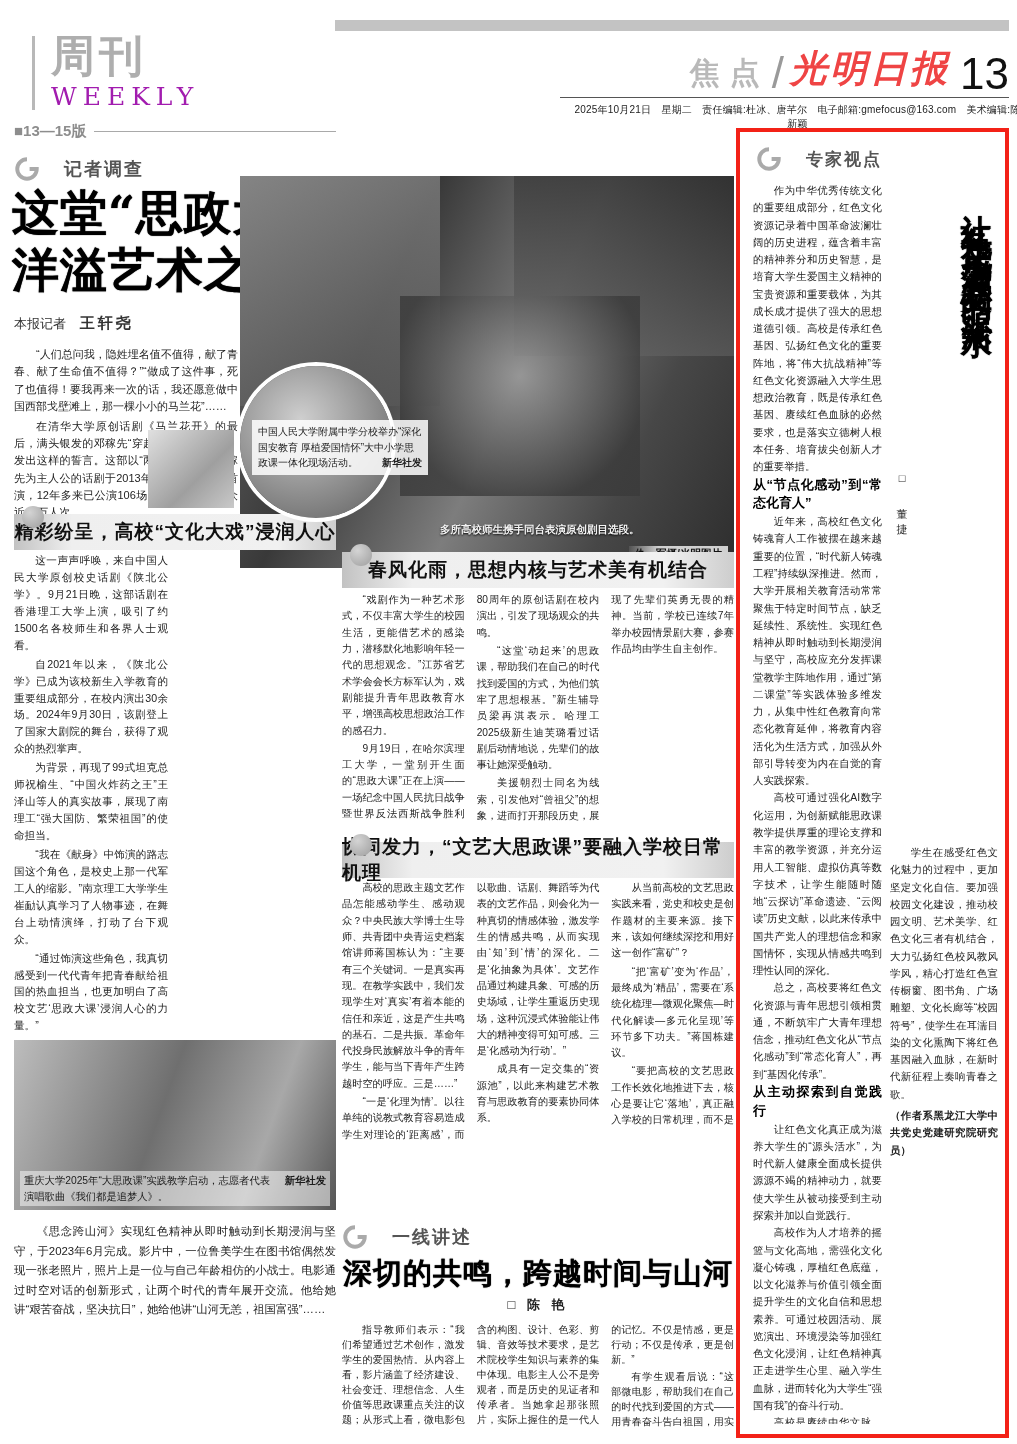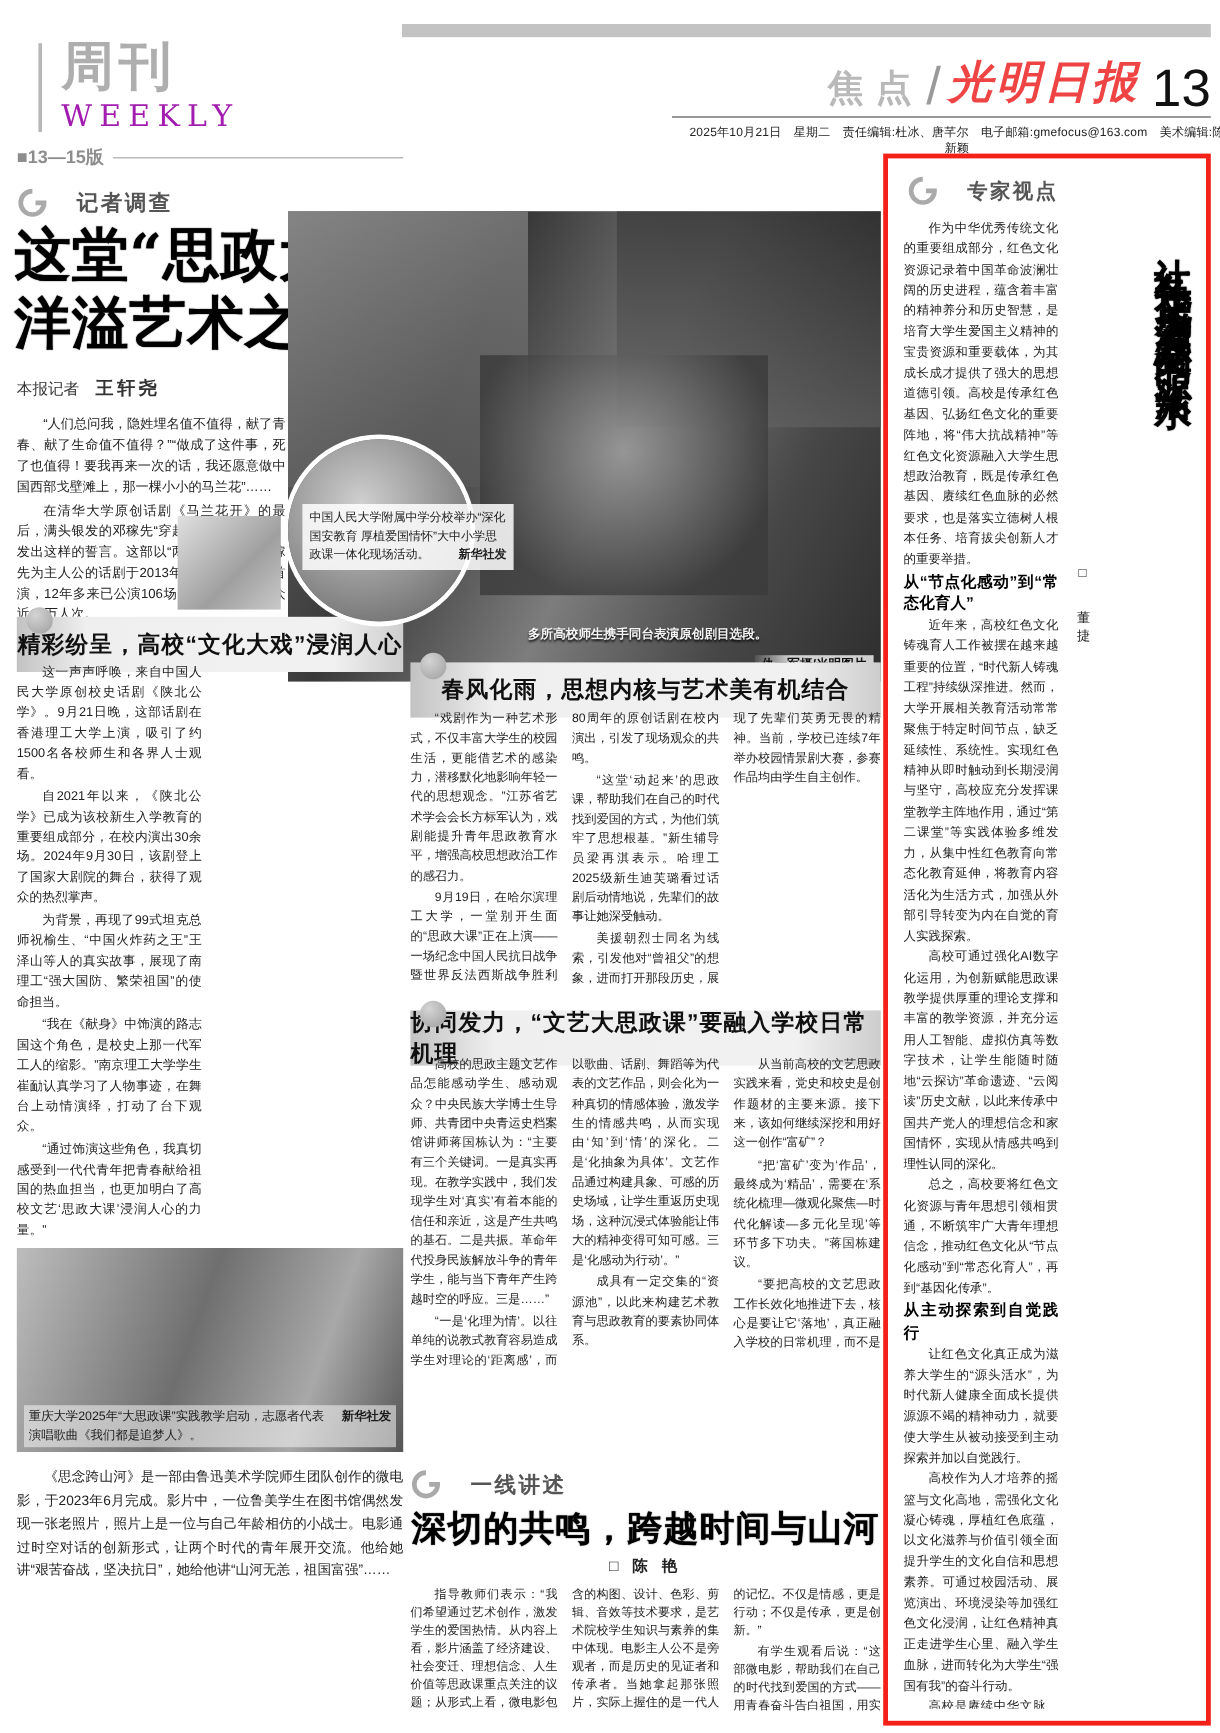--- a/index.html
+++ b/index.html
@@ -47,21 +47,21 @@
      text-shadow:0 1px 2px #000;line-height:1.5;}
   .montage-credit{position:absolute;right:6px;bottom:6px;font-size:10.5px;font-weight:700;color:#111;
      background:linear-gradient(90deg,rgba(230,230,230,.1),rgba(225,225,225,.9) 30%);padding:1px 6px;}
   .circle-photo{left:240px;top:366px;width:152px;height:152px;border-radius:50%;z-index:3;
      background:radial-gradient(circle at 40% 35%,#cfcfcf,#8f8f8f 55%,#5c5c5c);box-shadow:0 0 0 4px #fff;}
   .circle-caption{left:252px;top:420px;width:176px;z-index:4;background:rgba(255,255,255,.85);
      font-size:10px;line-height:1.55;color:#222;padding:4px 6px;}
   .circle-caption .credit{font-weight:900;float:right;}
   .thumb{left:148px;top:430px;width:86px;height:78px;background:linear-gradient(135deg,#e0e0e0,#9f9f9f 60%,#c9c9c9);}
   
-  .band{height:46px;display:flex;align-items:center;justify-content:center;font-size:19px;font-weight:900;color:#101010;
+  .band{height:36px;display:flex;align-items:center;justify-content:center;font-size:19px;font-weight:900;color:#101010;
      letter-spacing:1px;background:linear-gradient(90deg,#c2c2c2,#efefef 18%,#f1f1f1 82%,#cdcdcd);}
   .band::before{content:"";position:absolute;left:8px;top:-8px;width:22px;height:22px;border-radius:50%;
      background:radial-gradient(circle at 35% 30%,#d4d4d4,#9e9e9e);}
   .band1{left:14px;top:514px;width:322px;}
   .band2{left:342px;top:552px;width:392px;}
   .band3{left:342px;top:842px;width:392px;}
   .coltext{font-size:10.6px;line-height:1.6;overflow:hidden;column-fill:auto;}
   .sec1{left:14px;top:552px;width:322px;height:484px;column-count:2;column-gap:14px;}
   .sec2{left:342px;top:592px;width:392px;height:242px;column-count:3;column-gap:12px;font-size:10.2px;}
   .sec3{left:342px;top:880px;width:392px;height:268px;column-count:3;column-gap:12px;font-size:10.2px;}
@@ -185,21 +185,21 @@
   <p>“要把高校的文艺思政工作长效化地推进下去，核心是要让它‘落地’，真正融入学校的日常机理，而不是停留在表面活动。”田园威表示。</p>
 </div>
 
 <div class="abs bl-photo">
   <div class="bl-caption">
     <span class="credit">新华社发</span>
     <span>重庆大学2025年“大思政课”实践教学启动，志愿者代表演唱歌曲《我们都是追梦人》。</span>
   </div>
 </div>
 <div class="abs sidebar-para jtext">
-  <p>《思念跨山河》是一部由鲁迅美术学院师生团队创作的微电影，于2023年6月完成。影片中，一位鲁美学生在图书馆偶然发现一张老照片，照片上是一位与自己年龄相仿的小战士。电影通过时空对话的创新形式，让两个时代的青年展开交流。他给她讲“艰苦奋战，坚决抗日”，她给他讲“山河无恙，祖国富强”……</p>
+  <p>《思念跨山河》实现红色精神从即时触动到长期浸润与坚守，于2023年6月完成。影片中，一位鲁美学生在图书馆偶然发现一张老照片，照片上是一位与自己年龄相仿的小战士。电影通过时空对话的创新形式，让两个时代的青年展开交流。他给她讲“艰苦奋战，坚决抗日”，她给他讲“山河无恙，祖国富强”……</p>
 </div>
 
 <div class="abs kicker feature-kicker">
   <svg class="gmark" viewBox="0 0 40 40">
     <path d="M20 5 A15 15 0 1 0 35 20 L24 20" fill="none" stroke="#aaaaaa" stroke-width="6"></path>
   </svg>
   <span>一线讲述</span>
 </div>
 <div class="abs feature-headline">深切的共鸣，跨越时间与山河</div>
 <div class="abs feature-byline">□ 陈 艳</div>
@@ -227,14 +227,18 @@
     <p>让红色文化真正成为滋养大学生的“源头活水”，为时代新人健康全面成长提供源源不竭的精神动力，就要使大学生从被动接受到主动探索并加以自觉践行。</p>
     <p>高校作为人才培养的摇篮与文化高地，需强化文化凝心铸魂，厚植红色底蕴，以文化滋养与价值引领全面提升学生的文化自信和思想素养。可通过校园活动、展览演出、环境浸染等加强红色文化浸润，让红色精神真正走进学生心里、融入学生血脉，进而转化为大学生“强国有我”的奋斗行动。</p>
     <p>高校是赓续中华文脉、增强文化自信的场所，要注重以文化人、以史育人，激发大学生深藏于血脉中的强烈的民族自信心，强化对党和国家的认同，增强文化自觉、坚定文化自信。</p>
   </div>
 
   <div class="expert-right">
     <div class="vtitle-zone">
       <div class="vbyline">□ 董 捷</div>
       <div class="vtitle">让红色文化成为滋养心灵的『源头活水』</div>
     </div>
+    <div class="expert-right-text">
+      <p>学生在感受红色文化魅力的过程中，更加坚定文化自信。要加强校园文化建设，推动校园文明、艺术美学、红色文化三者有机结合，大力弘扬红色校风教风学风，精心打造红色宣传橱窗、图书角、广场雕塑、文化长廊等“校园符号”，使学生在耳濡目染的文化熏陶下将红色基因融入血脉，在新时代新征程上奏响青春之歌。</p>
+      <p class="expert-credit">（作者系黑龙江大学中共党史党建研究院研究员）</p>
+    </div>
   </div>
 </div>
 
 </body></html>

